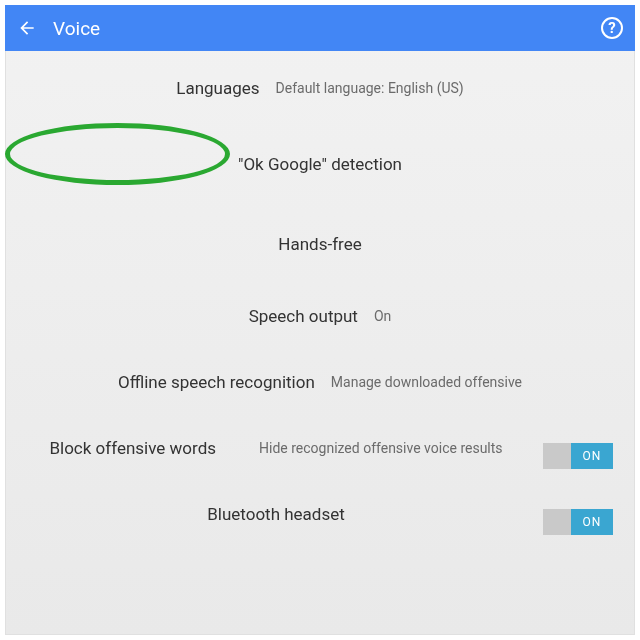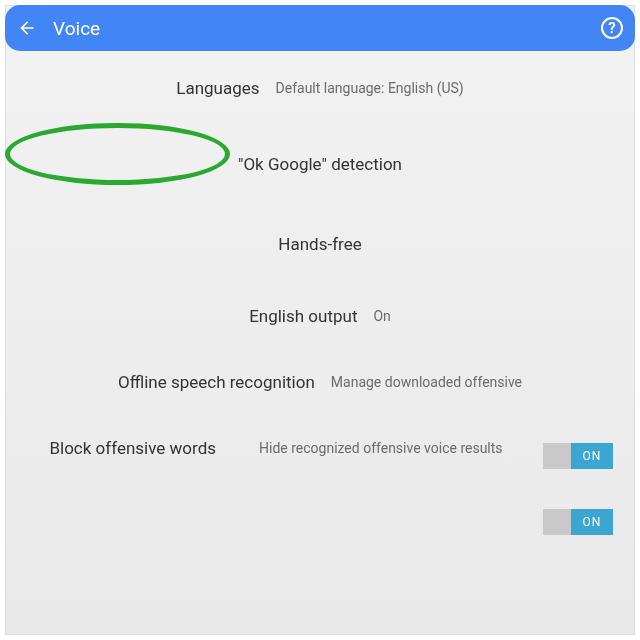--- a/index.html
+++ b/index.html
@@ -28,21 +28,20 @@
     box-shadow:0 0 0 1px #e0e0e0 inset;
   }
   .header{
     height:46px;
     background:var(--blue-header);
     display:flex;
     align-items:center;
     color:#fff;
     padding:0 12px;
     position:relative;
-    border-radius:15px;
   }
   .back-icon{
     width:20px;height:20px;
     display:flex;align-items:center;justify-content:center;
     cursor:pointer;
     margin-right:16px;
   }
   .back-icon svg{width:20px;height:20px;fill:#fff;}
   .title{
     font-size:19px;
@@ -147,39 +146,40 @@
 
     <div class="item single" style="padding-top:26px;padding-bottom:26px;">
       <div class="primary">"Ok Google" detection</div>
     </div>
 
     <div class="item single" style="padding-top:18px;padding-bottom:22px;">
       <div class="primary">Hands-free</div>
     </div>
 
     <div class="item" style="padding-top:14px;padding-bottom:16px;">
-      <div class="primary">English output</div>
+      <div class="primary">Speech output</div>
       <div class="secondary">On</div>
     </div>
 
     <div class="item" style="padding-top:14px;padding-bottom:16px;">
       <div class="primary">Offline speech recognition</div>
       <div class="secondary">Manage downloaded offensive</div>
     </div>
 
     <div class="item" style="padding-top:14px;padding-bottom:16px;padding-right:110px;gap:27px;">
       <div class="primary">Block offensive words</div>
       <div class="secondary">Hide recognized offensive voice results</div>
       <div class="toggle">
         <div class="off-part"></div>
         <div class="on-part">ON</div>
       </div>
     </div>
 
     <div class="item" style="padding-top:14px;padding-bottom:16px;padding-right:110px;">
+      <div class="primary">Bluetooth headset</div>
       <div class="toggle">
         <div class="off-part"></div>
         <div class="on-part">ON</div>
       </div>
     </div>
 
   </div>
 
   <div class="annotation" style="left:0px; top:118px; width:225px; height:62px;"></div>
 

